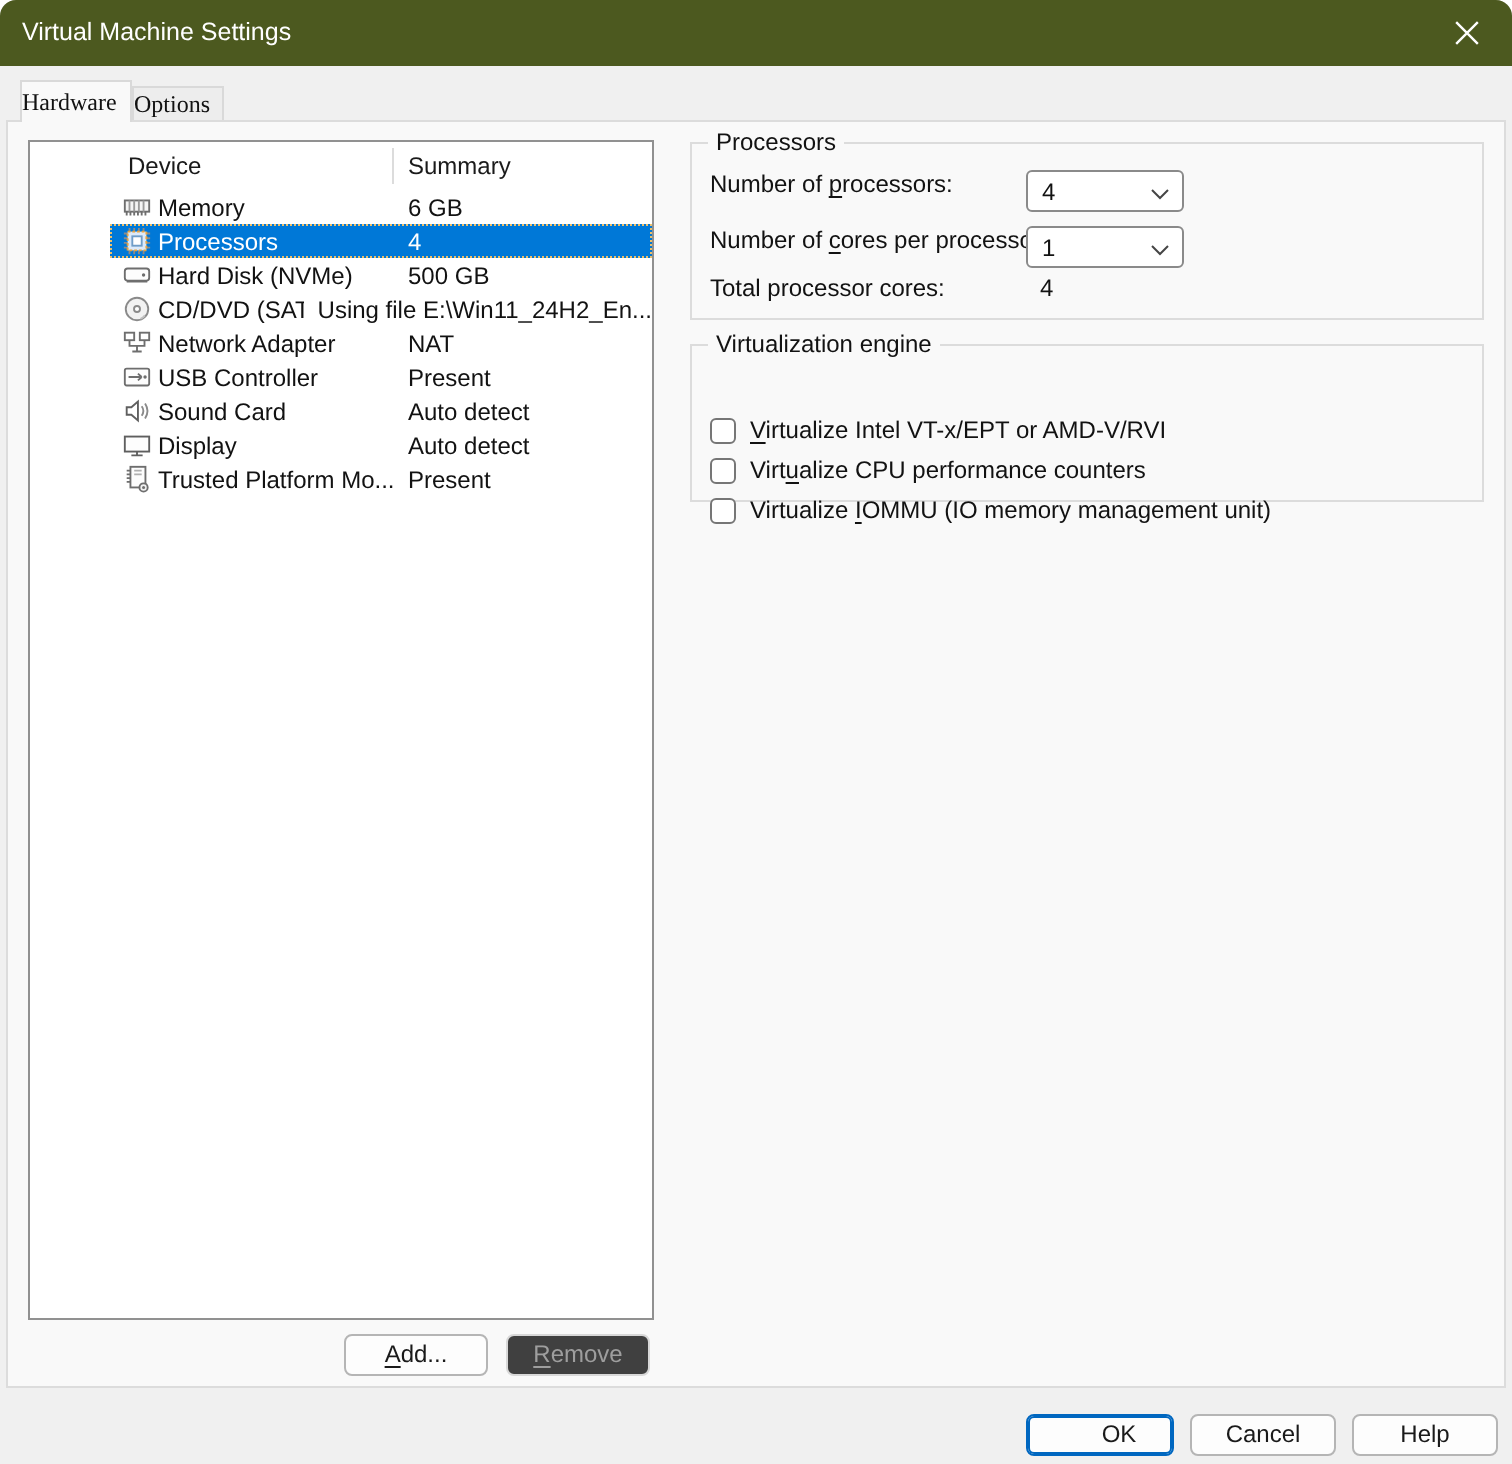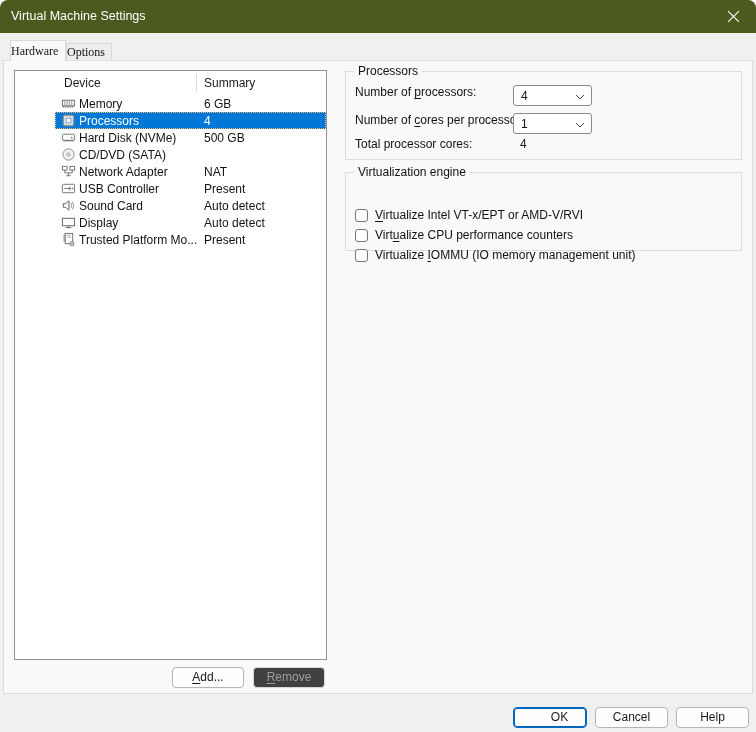--- a/index.html
+++ b/index.html
@@ -131,20 +131,21 @@
       <span class="cell-device">
         <span class="icon">
               <svg width="15" height="15" viewBox="0 0 16 16" fill="none">
                 <circle cx="8" cy="8" r="6" fill="#f2f2f2" stroke="#8a8a8a"></circle>
                 <circle cx="8" cy="8" r="1.6" fill="#ffffff" stroke="#8a8a8a"></circle>
                 <path d="M12.2 11.4a5.5 5.5 0 0 1-2.4 1.9" stroke="#c0c0c0"></path>
               </svg>
             </span>
         <span class="dev-label">CD/DVD (SATA)</span>
       </span>
+      <span class="cell-summary">Using file E:\Win11_24H2_En...</span>
     </div>
 
     <div class="lrow">
       <span class="cell-device">
         <span class="icon">
               <svg width="15" height="15" viewBox="0 0 16 16" fill="none">
                 <rect x="1.5" y="2.5" width="5" height="4" fill="#ffffff" stroke="#6e6e6e"></rect>
                 <rect x="9.5" y="2.5" width="5" height="4" fill="#ffffff" stroke="#6e6e6e"></rect>
                 <path d="M4 6.5v3h8v-3M8 9.5v3M5.5 12.5h5" stroke="#6e6e6e"></path>
               </svg>

